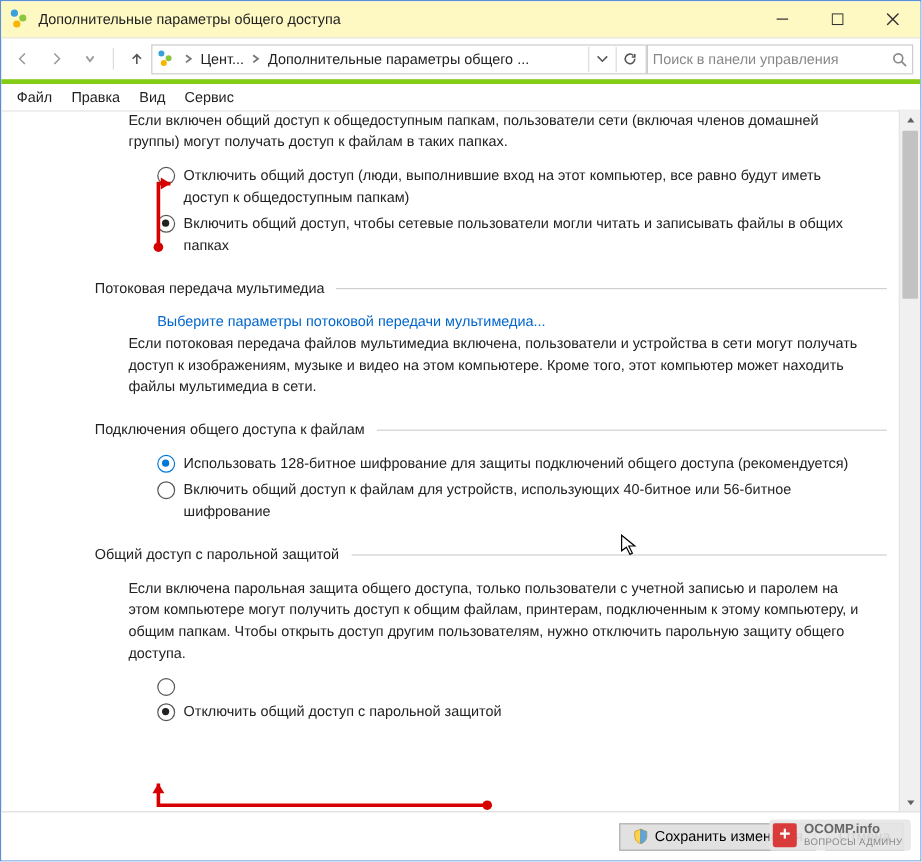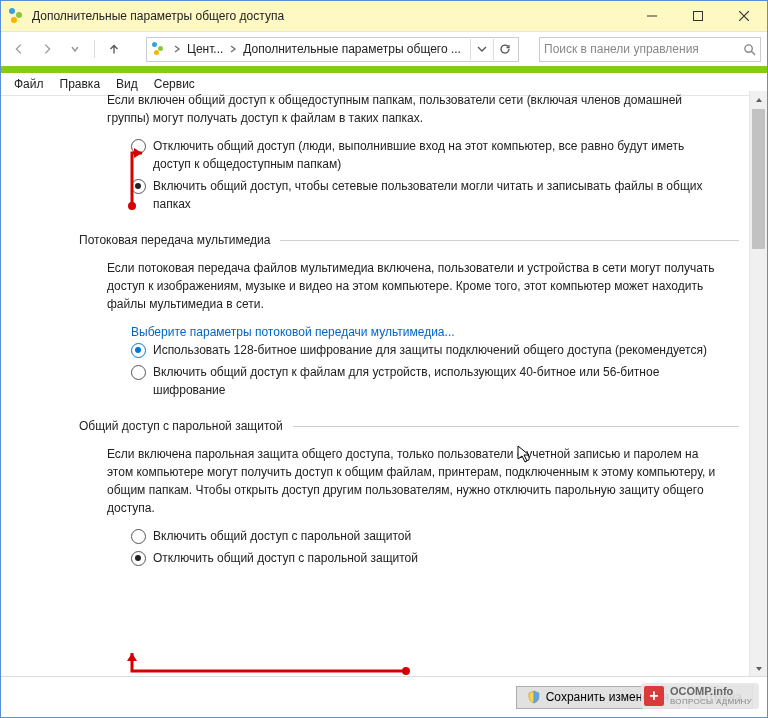--- a/index.html
+++ b/index.html
@@ -8,21 +8,21 @@
 .title-ico{width:16px;height:16px;margin:0 7px 0 8px;position:relative}
 .title-ico .dot{position:absolute;border-radius:50%;width:6px;height:6px}
 .title-ico .d1{background:#3aa0da;left:0;top:0}
 .title-ico .d2{background:#8cc63f;left:7px;top:4px}
 .title-ico .d3{background:#f7b500;left:2px;top:9px}
 .titlebar-title{flex:1;font-size:12px}
 .winbtns{display:flex;height:100%}
 .winbtn{width:46px;height:100%;display:flex;align-items:center;justify-content:center;cursor:default}
 .winbtn svg{width:10px;height:10px;stroke:#333;fill:none;stroke-width:1}
 .winbtn.close svg{stroke-width:1.2}
-.navbar{height:34px;display:flex;align-items:center;padding:0 6px;gap:20px;border-bottom:7px solid #84cc16}
+.navbar{height:34px;display:flex;align-items:center;padding:0 6px;gap:0;border-bottom:4px solid #84cc16}
 .navarrows{display:flex;gap:4px;align-items:center}
 .navarrows .arr{width:24px;height:24px;display:flex;align-items:center;justify-content:center;color:#888}
 .navarrows .arr svg{width:14px;height:14px;stroke:#9a9a9a;fill:none;stroke-width:1.5}
 .navarrows .arr.drop svg{width:8px;height:8px}
 .navarrows .sep{width:1px;height:18px;background:#ddd;margin:0 3px}
 .navarrows .up svg{stroke:#555}
 .addressbar{flex:1;height:23px;border:1px solid #ccc;display:flex;align-items:center;font-size:12px;padding:0 2px;gap:2px;min-width:0}
 .addressbar .icon{width:16px;height:16px;position:relative;flex-shrink:0;margin:0 2px}
 .addressbar .chev{width:12px;display:flex;align-items:center;justify-content:center;color:#777}
 .addressbar .crumb{white-space:nowrap;padding:0 2px}
@@ -184,45 +184,48 @@
         <label class="radio">
           <span class="rb sel"></span>
           <span>Включить общий доступ, чтобы сетевые пользователи могли читать и записывать файлы в общих папках</span>
         </label>
       </div>
 
       <div class="section-h">
         <span>Потоковая передача мультимедиа</span>
         <span class="line"></span>
       </div>
-      <p class="para desc">Если потоковая передача файлов мультимедиа включена, пользователи и устройства в сети могут получать доступ к изображениям, музыке и видео на этом компьютере. Кроме того, этот компьютер может находить файлы мультимедиа в сети.</p>
       <p class="para" style="padding-left:100px;margin-top:8px">
         <span class="link">Выберите параметры потоковой передачи мультимедиа...</span>
       </p>
-
+      <p class="para desc">Если потоковая передача файлов мультимедиа включена, пользователи и устройства в сети могут получать доступ к изображениям, музыке и видео на этом компьютере. Кроме того, этот компьютер может находить файлы мультимедиа в сети.</p>
+
+      <div class="section-h">
+        <span>Подключения общего доступа к файлам</span>
+        <span class="line"></span>
+      </div>
       <div class="radiogrp">
         <label class="radio">
           <span class="rb blue sel"></span>
           <span>Использовать 128-битное шифрование для защиты подключений общего доступа (рекомендуется)</span>
         </label>
         <label class="radio">
           <span class="rb"></span>
           <span>Включить общий доступ к файлам для устройств, использующих 40-битное или 56-битное шифрование</span>
         </label>
       </div>
 
       <div class="section-h">
         <span>Общий доступ с парольной защитой</span>
         <span class="line"></span>
       </div>
       <p class="para desc">Если включена парольная защита общего доступа, только пользователи с учетной записью и паролем на этом компьютере могут получить доступ к общим файлам, принтерам, подключенным к этому компьютеру, и общим папкам. Чтобы открыть доступ другим пользователям, нужно отключить парольную защиту общего доступа.</p>
       <div class="radiogrp">
         <label class="radio">
           <span class="rb"></span>
-          <span>Включить общий доступ с парольной защитой</span>
         </label>
         <label class="radio">
           <span class="rb sel"></span>
           <span>Отключить общий доступ с парольной защитой</span>
         </label>
       </div>
 
     </div>
 
     <div class="scrollbar-v">

